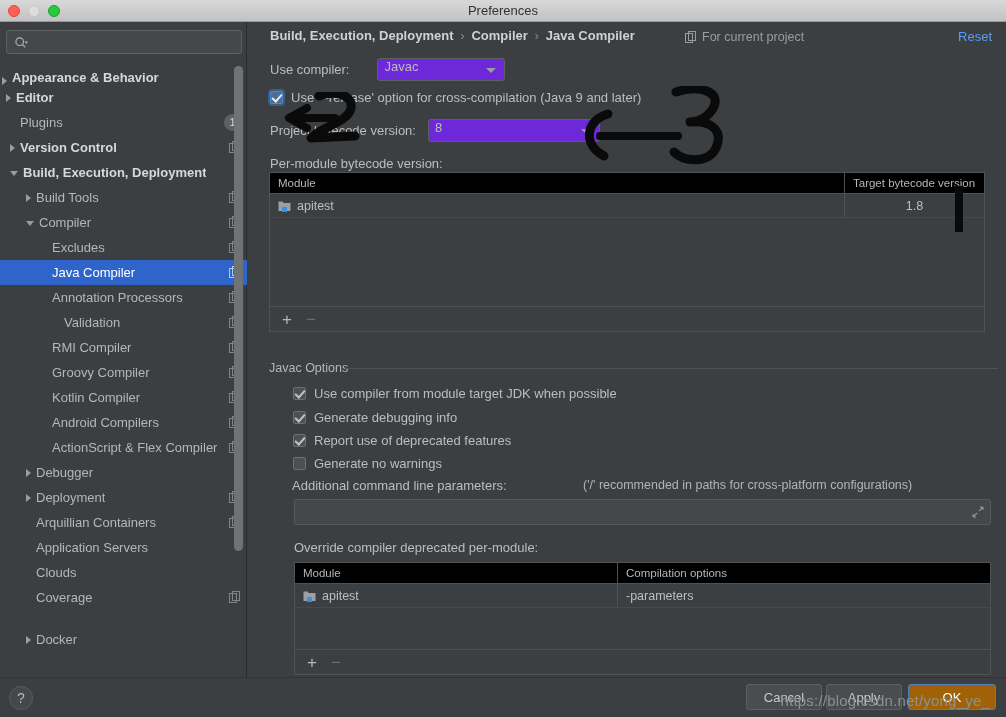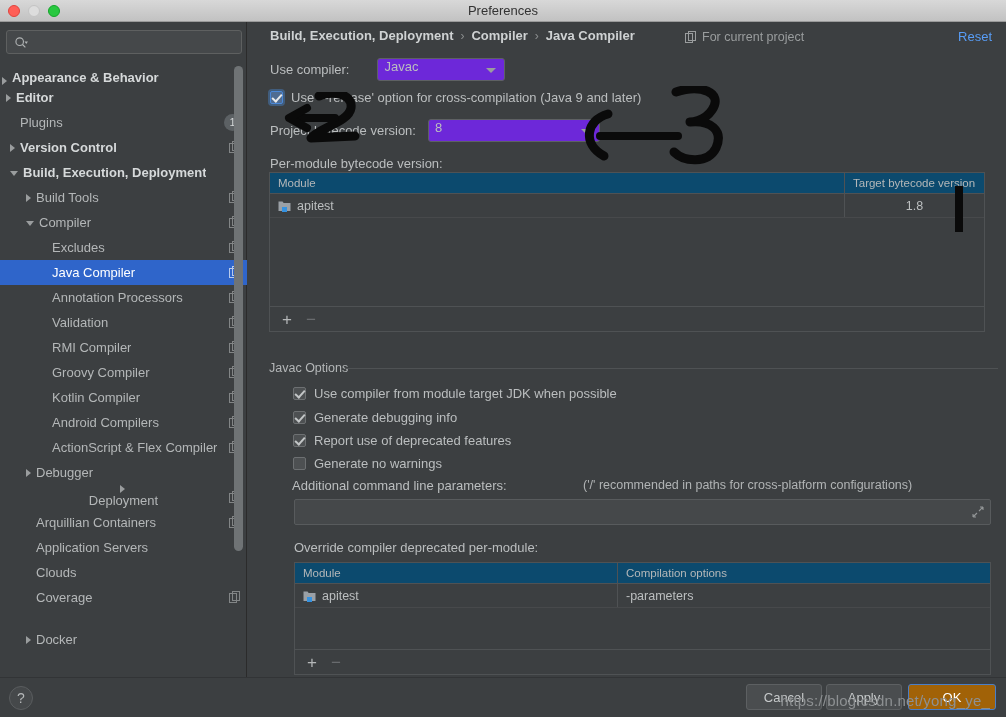--- a/index.html
+++ b/index.html
@@ -174,21 +174,21 @@
   }
   .lbl-permodule { position: absolute; top: 134px; left: 22px; }
 
   .tbl {
     position: absolute;
     background: #3c3f41;
     border: 1px solid #4f5254;
   }
   .tbl-head {
     display: flex; height: 21px; align-items: stretch;
-    background: #0c4a6e; border-bottom: 1px solid #4f5254;
+    background: #000000; border-bottom: 1px solid #4f5254;
     font-size: 11.5px; color: #b4b7b8;
   }
   .tbl-head > div { display: flex; align-items: center; padding: 0 8px; }
   .tbl-row {
     display: flex; height: 24px; align-items: stretch;
     border-bottom: 1px solid #47494b;
     font-size: 12.5px; color: #bcbfc0;
   }
   .tbl-row > div { display: flex; align-items: center; padding: 0 8px; gap: 6px; }
   .col-div { border-right: 1px solid #4f5254; }
@@ -361,21 +361,21 @@
           </svg>
         </div>
         <div class="trow" style="padding-left: 40px;">
           <span class="arrow none"></span>
           <span class="tlabel">Annotation Processors</span>
           <svg viewBox="0 0 12 12" class="copy-icon">
             <rect x="0.5" y="2.5" width="7" height="9" fill="none" stroke="#9a9d9e"></rect>
             <rect x="3.5" y="0.5" width="7" height="9" fill="none" stroke="#9a9d9e"></rect>
           </svg>
         </div>
-        <div class="trow" style="padding-left: 40px;">
+        <div class="trow" style="padding-left: 52px;">
           <span class="arrow none"></span>
           <span class="tlabel">Validation</span>
           <svg viewBox="0 0 12 12" class="copy-icon">
             <rect x="0.5" y="2.5" width="7" height="9" fill="none" stroke="#9a9d9e"></rect>
             <rect x="3.5" y="0.5" width="7" height="9" fill="none" stroke="#9a9d9e"></rect>
           </svg>
         </div>
         <div class="trow" style="padding-left: 40px;">
           <span class="arrow none"></span>
           <span class="tlabel">RMI Compiler</span>
@@ -413,21 +413,21 @@
           <span class="tlabel">ActionScript &amp; Flex Compiler</span>
           <svg viewBox="0 0 12 12" class="copy-icon">
             <rect x="0.5" y="2.5" width="7" height="9" fill="none" stroke="#9a9d9e"></rect>
             <rect x="3.5" y="0.5" width="7" height="9" fill="none" stroke="#9a9d9e"></rect>
           </svg>
         </div>
         <div class="trow" style="padding-left: 24px;">
           <span class="arrow "></span>
           <span class="tlabel">Debugger</span>
         </div>
-        <div class="trow" style="padding-left: 24px; flex-direction: column;">
+        <div class="trow" style="padding-left: 24px;">
           <span class="arrow "></span>
           <span class="tlabel">Deployment</span>
           <svg viewBox="0 0 12 12" class="copy-icon">
             <rect x="0.5" y="2.5" width="7" height="9" fill="none" stroke="#9a9d9e"></rect>
             <rect x="3.5" y="0.5" width="7" height="9" fill="none" stroke="#9a9d9e"></rect>
           </svg>
         </div>
         <div class="trow" style="padding-left: 24px;">
           <span class="arrow none"></span>
           <span class="tlabel">Arquillian Containers</span>

